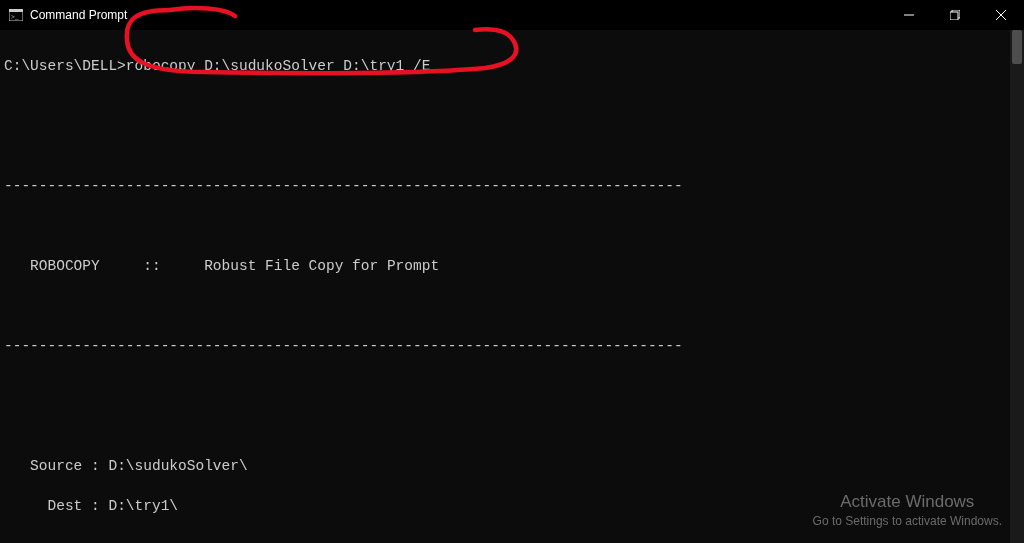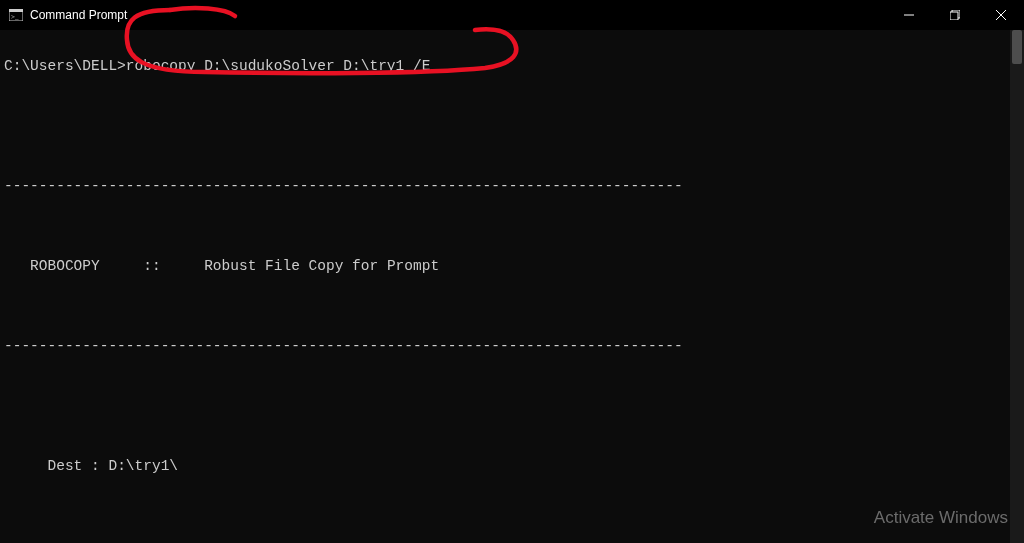--- a/index.html
+++ b/index.html
@@ -72,21 +72,21 @@
     position: absolute;
     top: 0;
     left: 2px;
     width: 10px;
     height: 34px;
     background: #4d4d4d;
     border-radius: 2px;
   }
   .activate {
     position: absolute;
-    right: 16px;
+    right: 22px;
     bottom: 14px;
     text-align: center;
     font-family: "Segoe UI", Tahoma, sans-serif;
     color: #6b6b6b;
     pointer-events: none;
   }
   .activate .l1 { font-size: 17px; line-height: 22px; }
   .activate .l2 { font-size: 12px; line-height: 16px; }
   .annotation {
     position: absolute;
@@ -130,40 +130,42 @@
 <div class="line"><span>C:\Users\DELL&gt;</span><span>robocopy D:\sudukoSolver D:\try1 /E</span></div>
 <div class="line"> </div>
 <div class="line"> </div>
 <div class="line">------------------------------------------------------------------------------</div>
 <div class="line"> </div>
 <div class="line">   <span>ROBOCOPY</span>     <span>::</span>     <span>Robust File Copy for Prompt</span></div>
 <div class="line"> </div>
 <div class="line">------------------------------------------------------------------------------</div>
 <div class="line"> </div>
 <div class="line"> </div>
+<div class="line">   <span>Source :</span> <span>D:\sudukoSolver\</span></div>
 <div class="line">     <span>Dest :</span> <span>D:\try1\</span></div>
 
 
 
 
 
 
 
 
 
 
 
 </div>
 
 <div class="scrollbar-track">
   <div class="scrollbar-thumb"></div>
 </div>
 
 <div class="activate">
   <div class="l1">Activate Windows</div>
+  <div class="l2">Go to Settings to activate Windows.</div>
 </div>
 
 <svg class="annotation" style="left:115px; top:2px;" width="410" height="80" viewBox="0 0 410 80">
   <path d="M 55 8
            C 20 8, 10 18, 12 38
            C 13 55, 25 70, 90 70
            C 180 72, 310 72, 370 66
            C 400 62, 406 50, 398 38
            C 392 28, 378 26, 360 28" fill="none" stroke="#e81123" stroke-width="4.5" stroke-linecap="round" stroke-linejoin="round"></path>
   <path d="M 55 8 C 80 4, 110 6, 120 14" fill="none" stroke="#e81123" stroke-width="4.5" stroke-linecap="round"></path>

